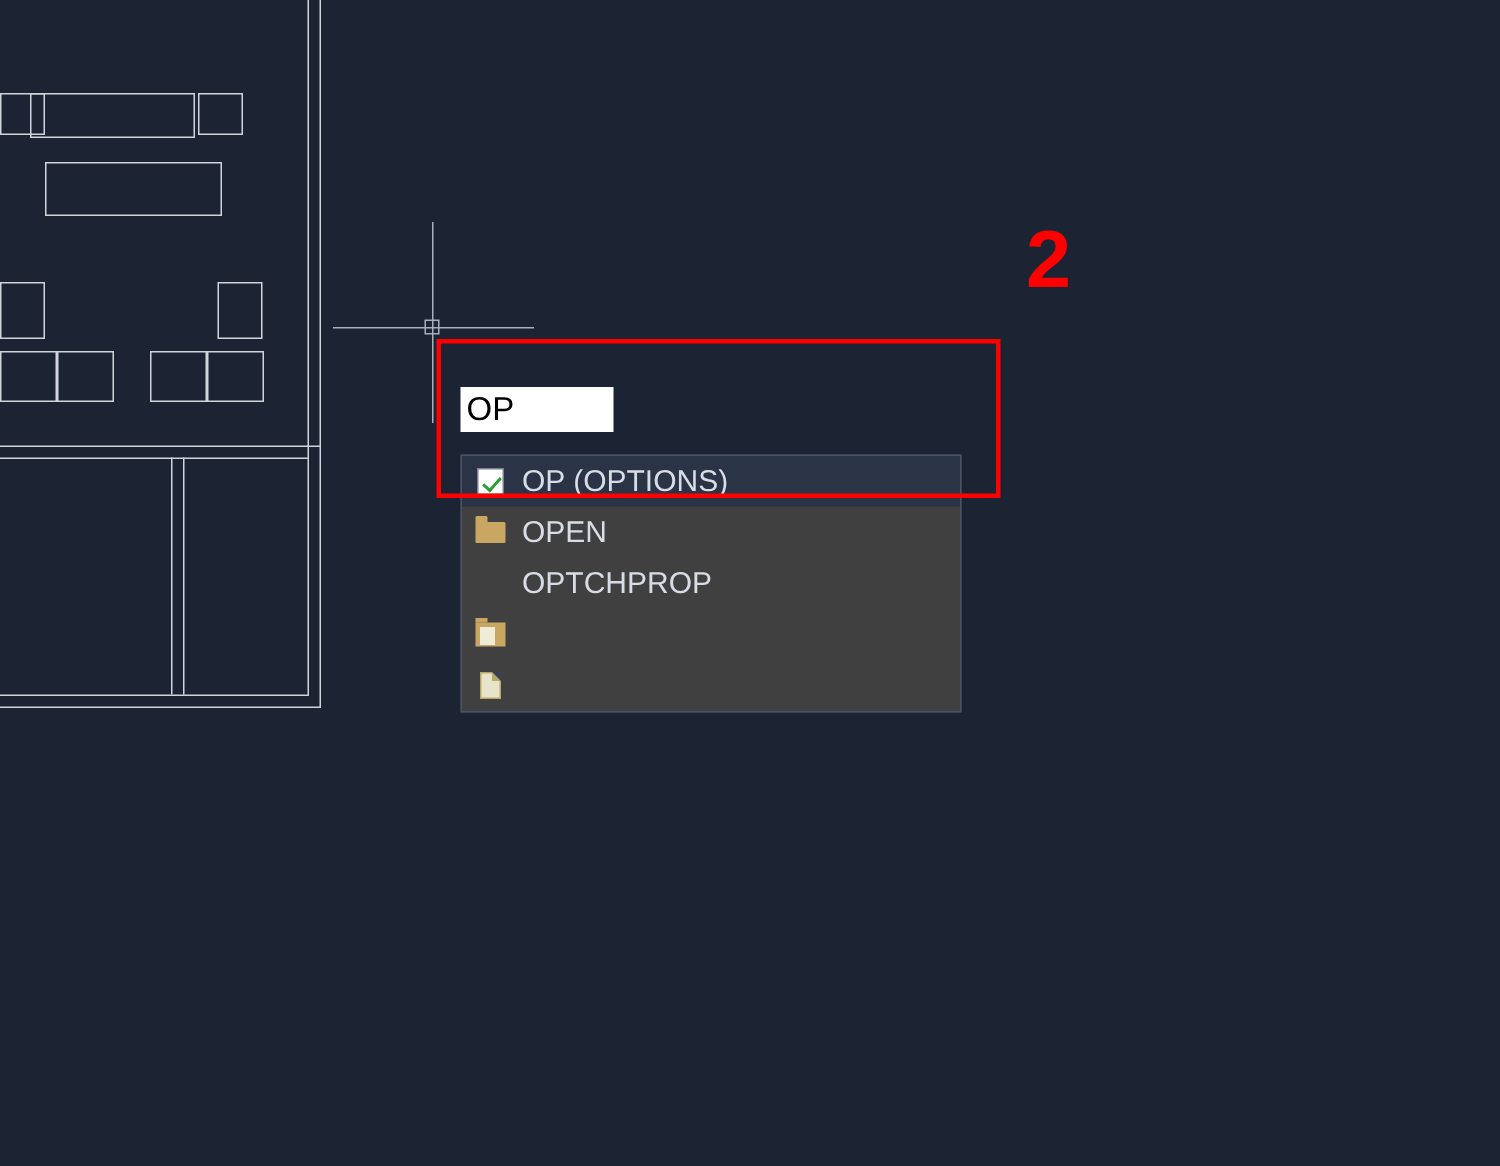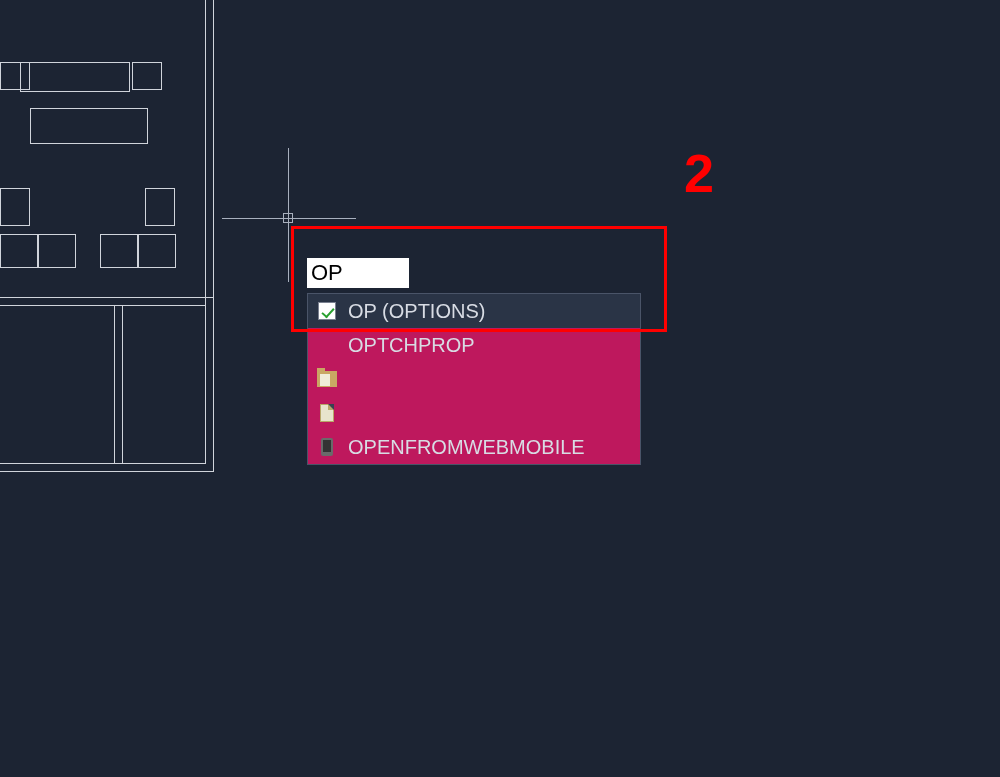--- a/index.html
+++ b/index.html
@@ -129,24 +129,24 @@
       background: transparent;
       color: #000;
       font-size: 22px;
       font-family: Arial, sans-serif;
       width: 100%;
     }
 
     
     .autocomplete {
       position: absolute;
-      top: 293px;
+      top: 303px;
       left: 307px;
       width: 334px;
-      background: #be185d;
+      background: #404040;
       border: 1px solid #4a5468;
     }
     .ac-item {
       display: flex;
       align-items: center;
       height: 34px;
       padding: 0 8px;
       color: #d8dce4;
       font-size: 20px;
       font-family: Arial, sans-serif;
@@ -305,39 +305,39 @@
 
   <div class="autocomplete">
     <div class="ac-item selected">
       <span class="ac-icon">
           <span class="icon-checkbox"></span>
         </span>
       <span>OP (OPTIONS)</span>
     </div>
     <div class="ac-item">
       <span class="ac-icon">
+          <span class="icon-folder"></span>
+        </span>
+      <span>OPEN</span>
+    </div>
+    <div class="ac-item">
+      <span class="ac-icon">
           <span class="icon-blank"></span>
         </span>
       <span>OPTCHPROP</span>
     </div>
     <div class="ac-item">
       <span class="ac-icon">
           <span class="icon-folder-sheet"></span>
         </span>
     </div>
     <div class="ac-item">
       <span class="ac-icon">
           <span class="icon-doc"></span>
         </span>
     </div>
-    <div class="ac-item">
-      <span class="ac-icon">
-          <span class="icon-mobile"></span>
-        </span>
-      <span>OPENFROMWEBMOBILE</span>
-    </div>
   </div>
 
   <div class="highlight-rect"></div>
 
   <div class="annotation-number">2</div>
 
 </div>
 
 </body></html>

